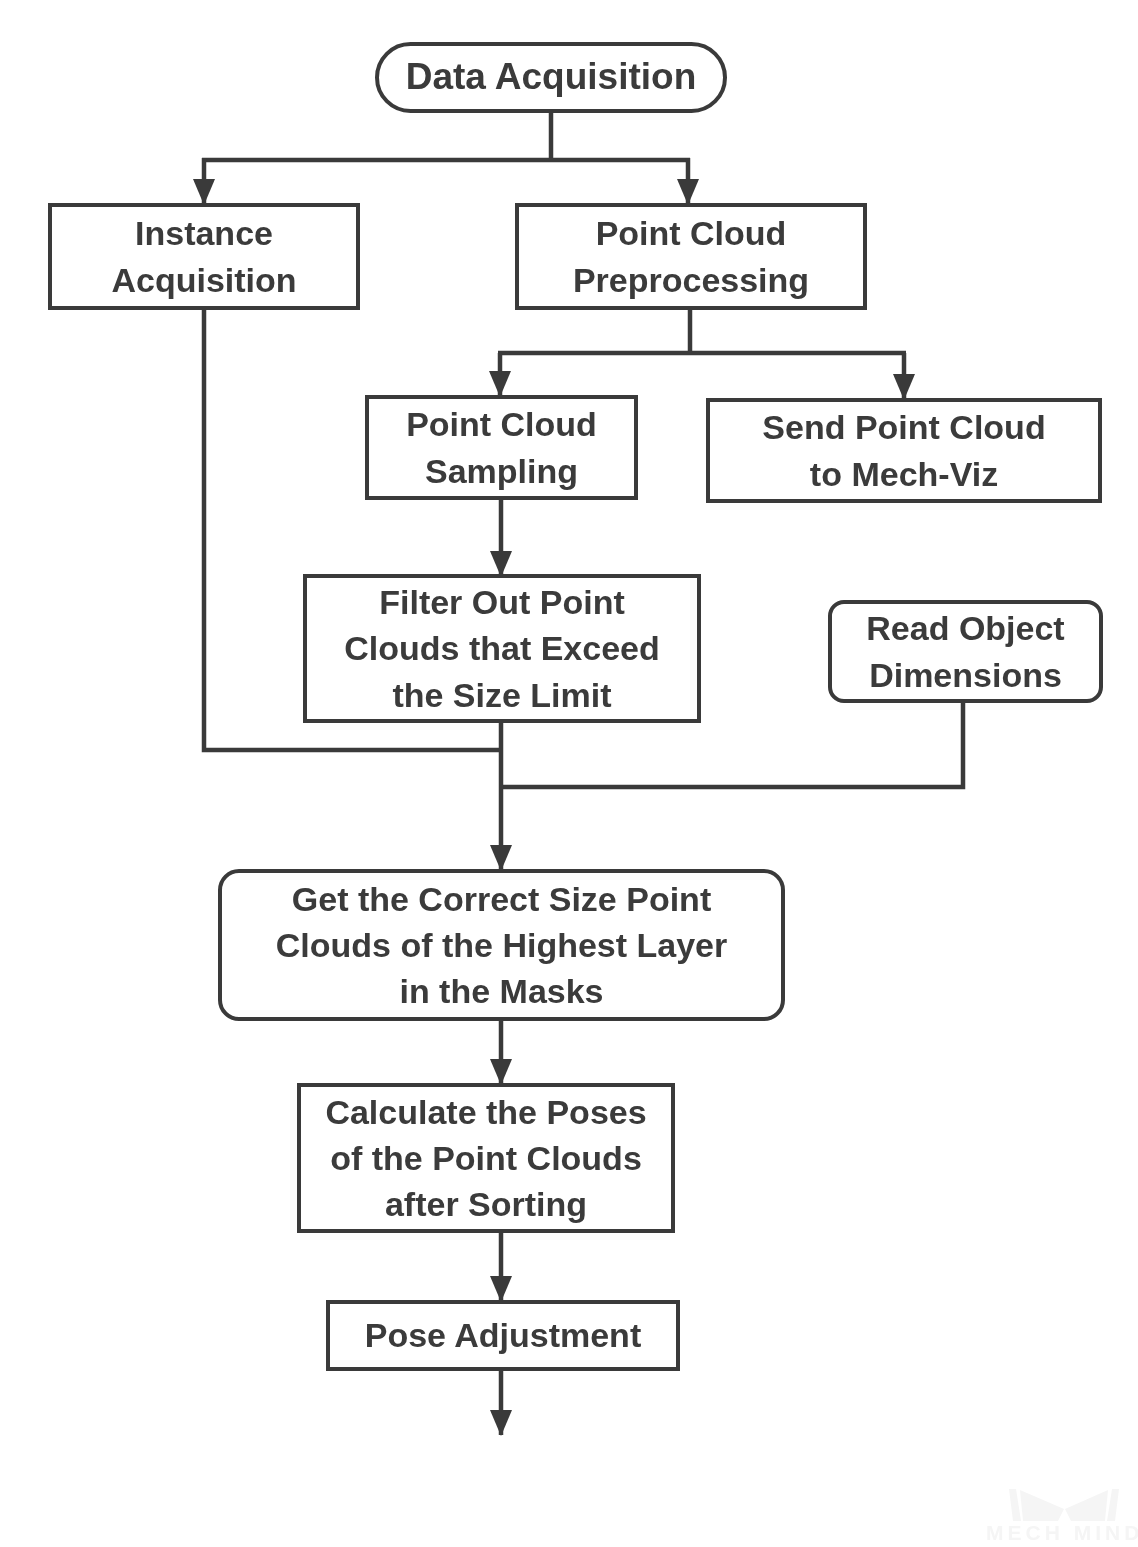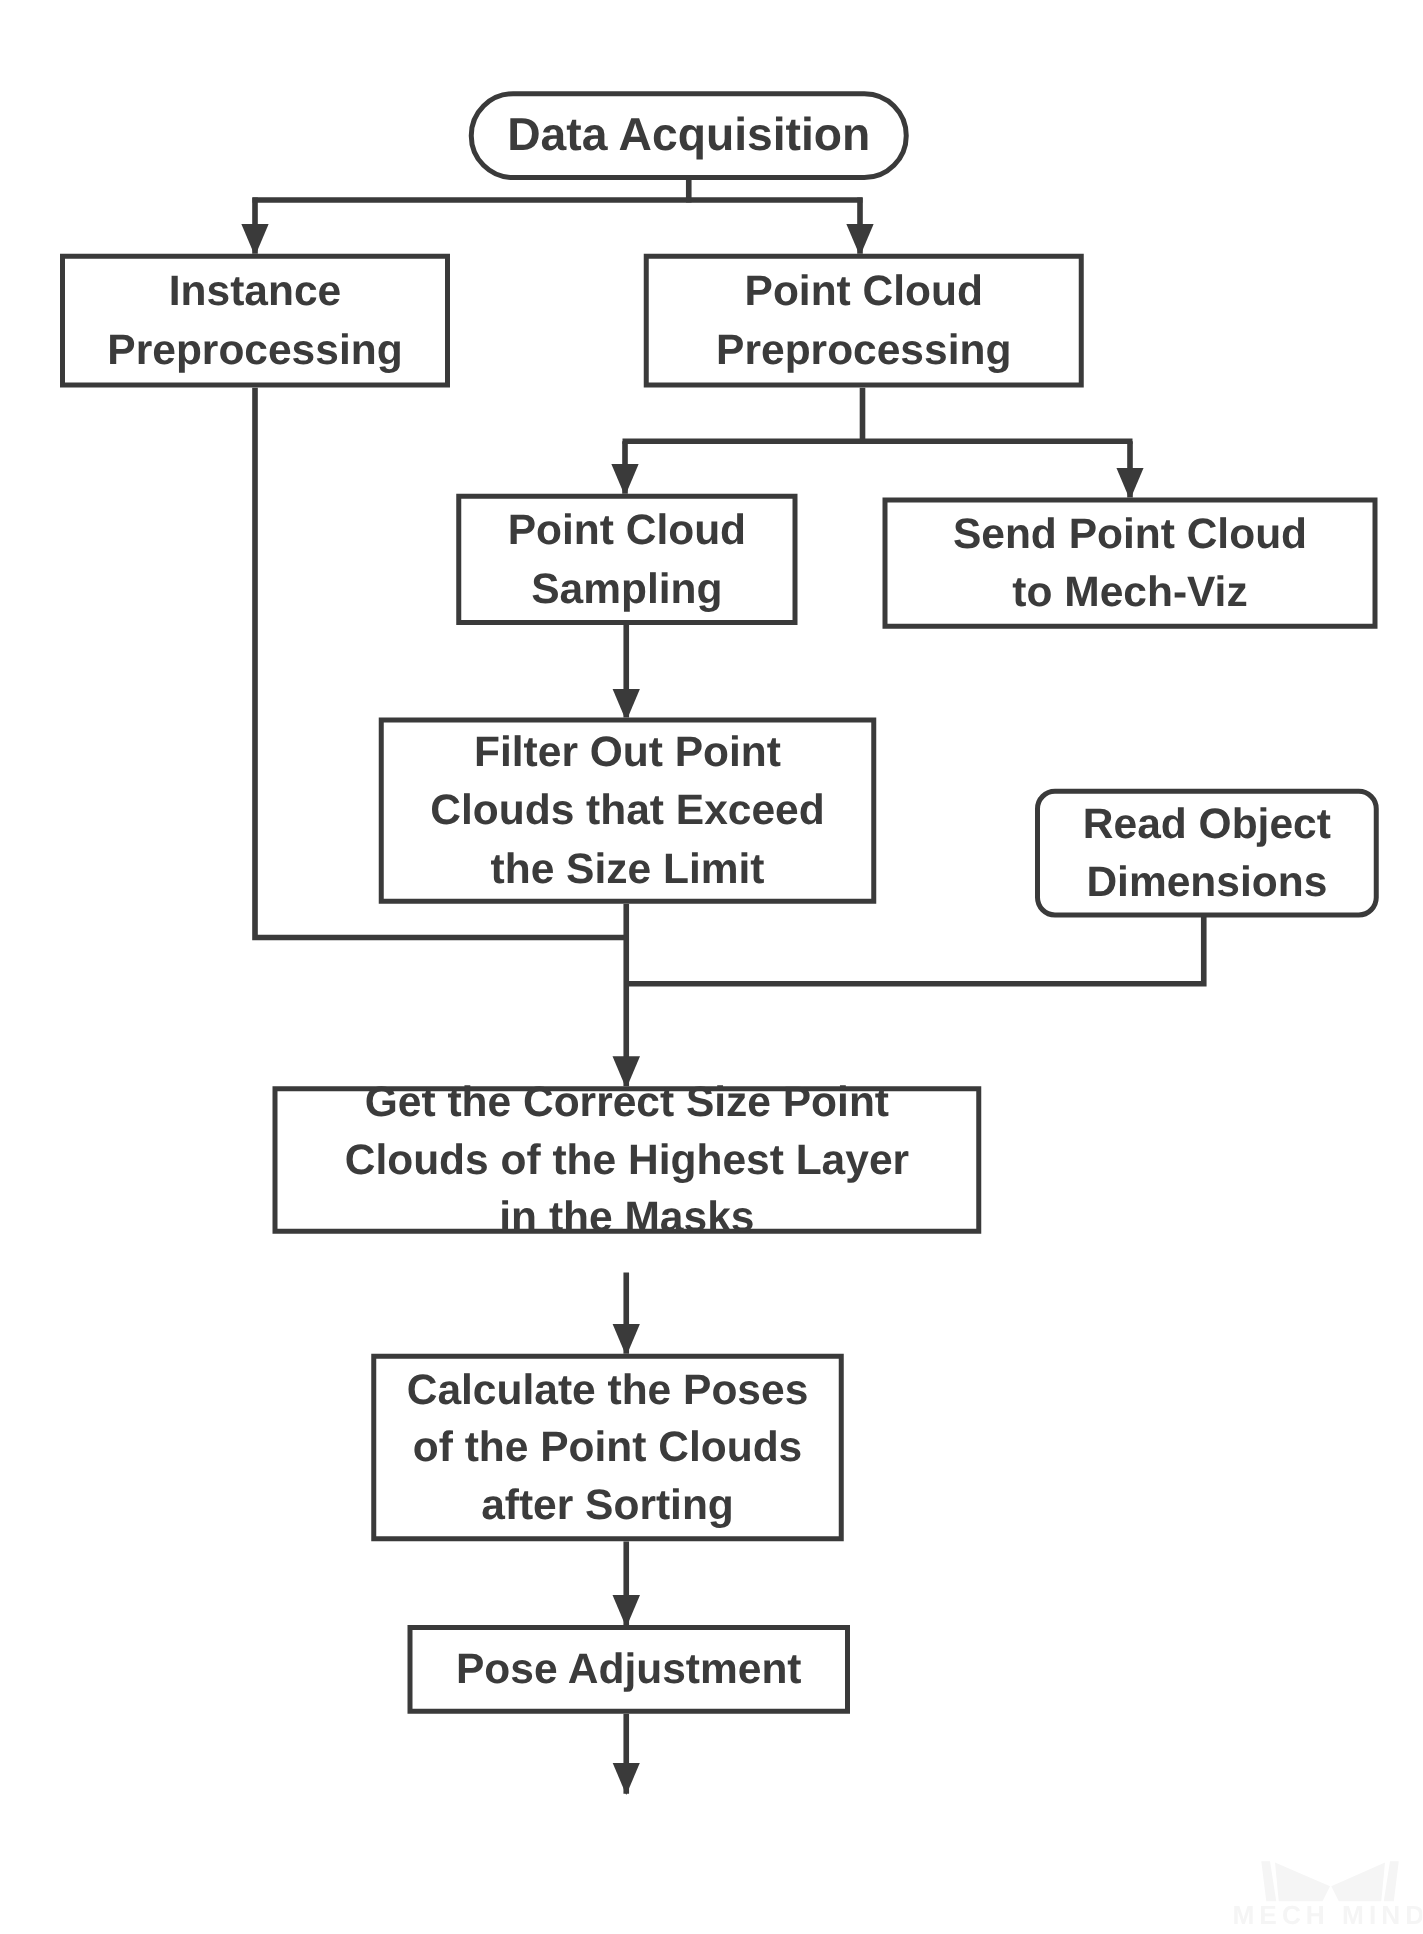--- a/index.html
+++ b/index.html
@@ -26,21 +26,21 @@
     font-weight: bold;
     font-size: 34px;
     line-height: 1.36;
     display: flex;
     align-items: center;
     justify-content: center;
     text-align: center;
     white-space: pre-line;
     z-index: 2;
   }
-  .node.stadium { border-radius: 36px; margin-top: 31px; }
+  .node.stadium { border-radius: 36px; }
   .watermark-text {
     position: absolute;
     left: 986px;
     top: 1521px;
     width: 150px;
     z-index: 0;
     color: #f5f5f5;
     font-weight: 800;
     font-size: 21px;
     letter-spacing: 4px;
@@ -90,39 +90,39 @@
       <polygon points="1009,1489 1016,1489 1021,1521 1013,1521"></polygon>
       <polygon points="1020,1490 1064,1509 1058,1521 1023,1521"></polygon>
       <polygon points="1108,1490 1065,1509 1071,1521 1105,1521"></polygon>
       <polygon points="1112,1489 1119,1489 1115,1521 1107,1521"></polygon>
     </g>
   </svg>
 
   <div class="node stadium" style="left:375px; top:42px; width:352px; height:71px; font-size:37px;">Data Acquisition</div>
 
   <div class="node" style="left:48px; top:203px; width:312px; height:107px;">Instance
-Preprocessing</div>
+Acquisition</div>
 
   <div class="node" style="left:515px; top:203px; width:352px; height:107px;">Point Cloud
 Preprocessing</div>
 
   <div class="node" style="left:365px; top:395px; width:273px; height:105px;">Point Cloud
 Sampling</div>
 
   <div class="node" style="left:706px; top:398px; width:396px; height:105px;">Send Point Cloud
 to Mech-Viz</div>
 
   <div class="node" style="left:303px; top:574px; width:398px; height:149px;">Filter Out Point
 Clouds that Exceed
 the Size Limit</div>
 
   <div class="node stadium" style="left:828px; top:600px; width:275px; height:103px; border-radius:16px;">Read Object
 Dimensions</div>
 
-  <div class="node" style="left:218px; top:869px; width:567px; height:118px;">Get the Correct Size Point
+  <div class="node" style="left:218px; top:869px; width:567px; height:152px;border-radius:21px;">Get the Correct Size Point
 Clouds of the Highest Layer
 in the Masks</div>
 
   <div class="node" style="left:297px; top:1083px; width:378px; height:150px;">Calculate the Poses
 of the Point Clouds
 after Sorting</div>
 
   <div class="node" style="left:326px; top:1300px; width:354px; height:71px;">Pose Adjustment</div>
 
 

